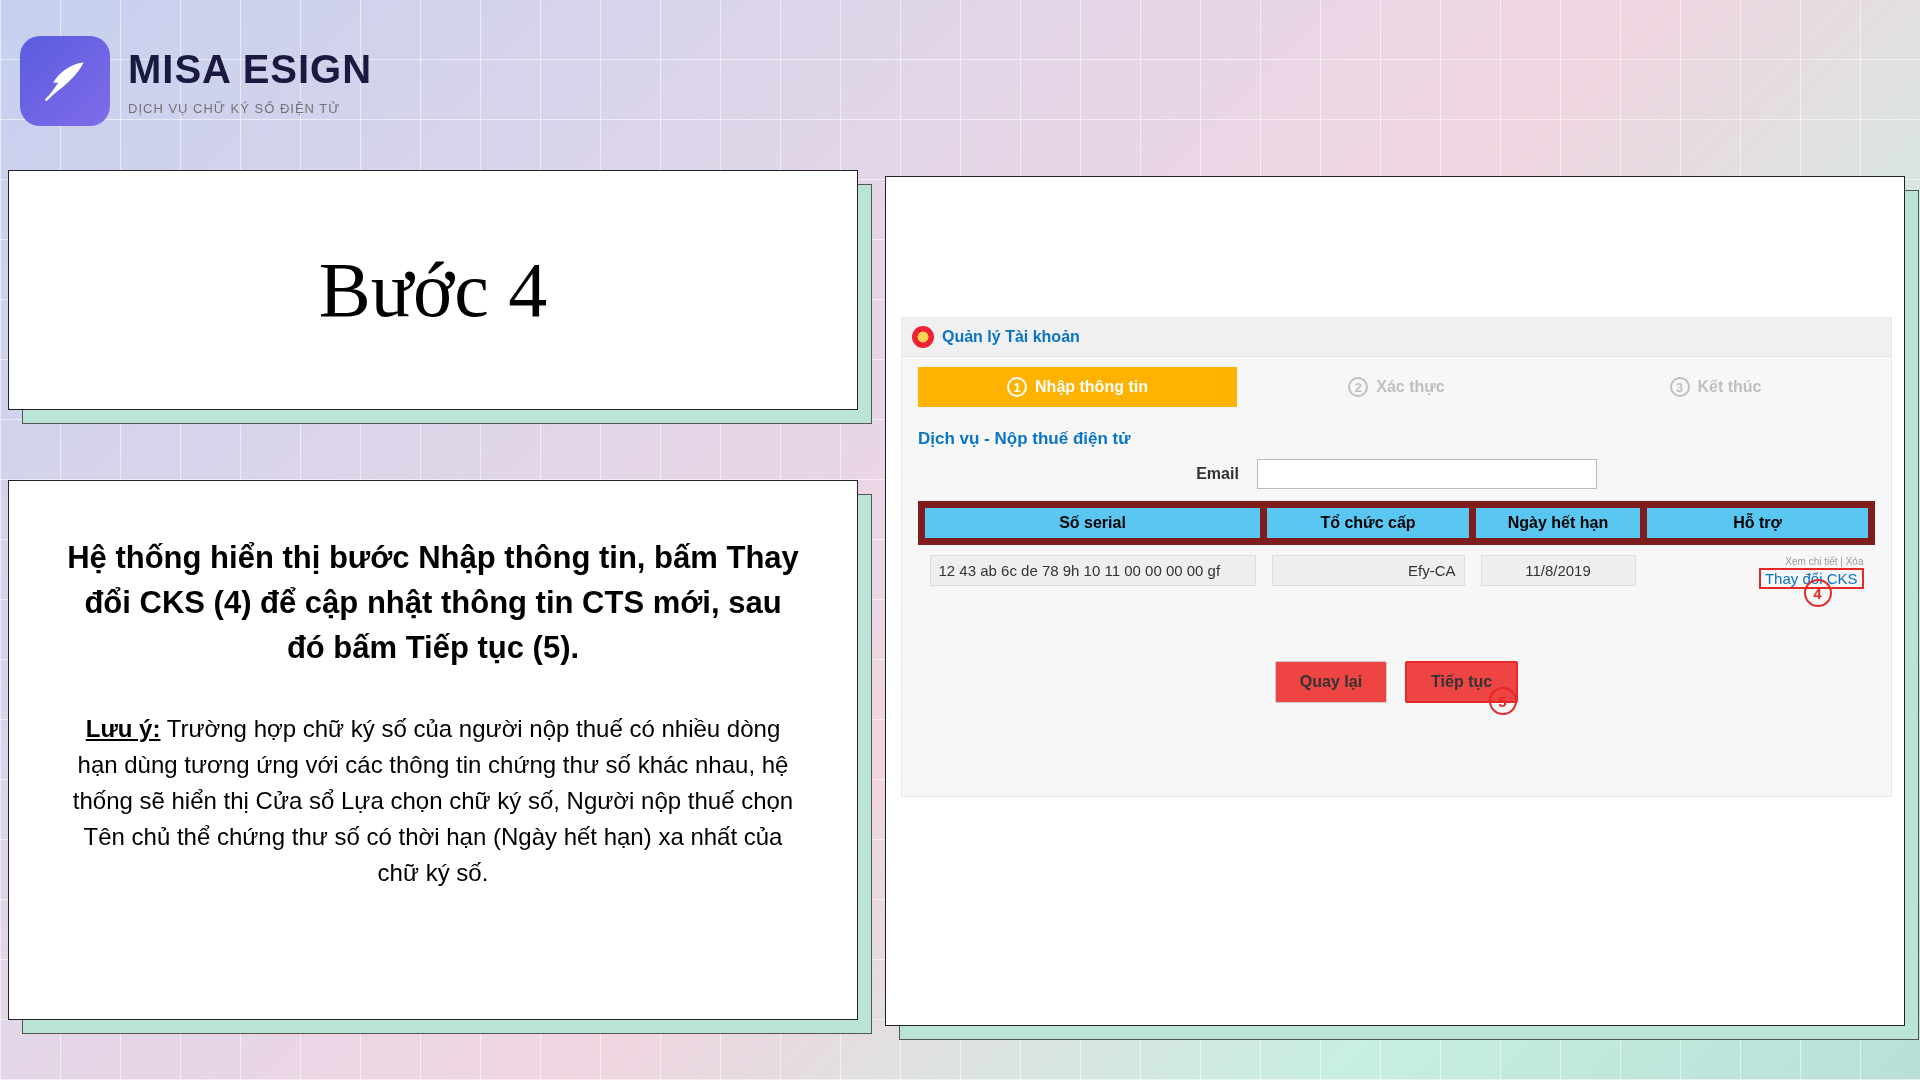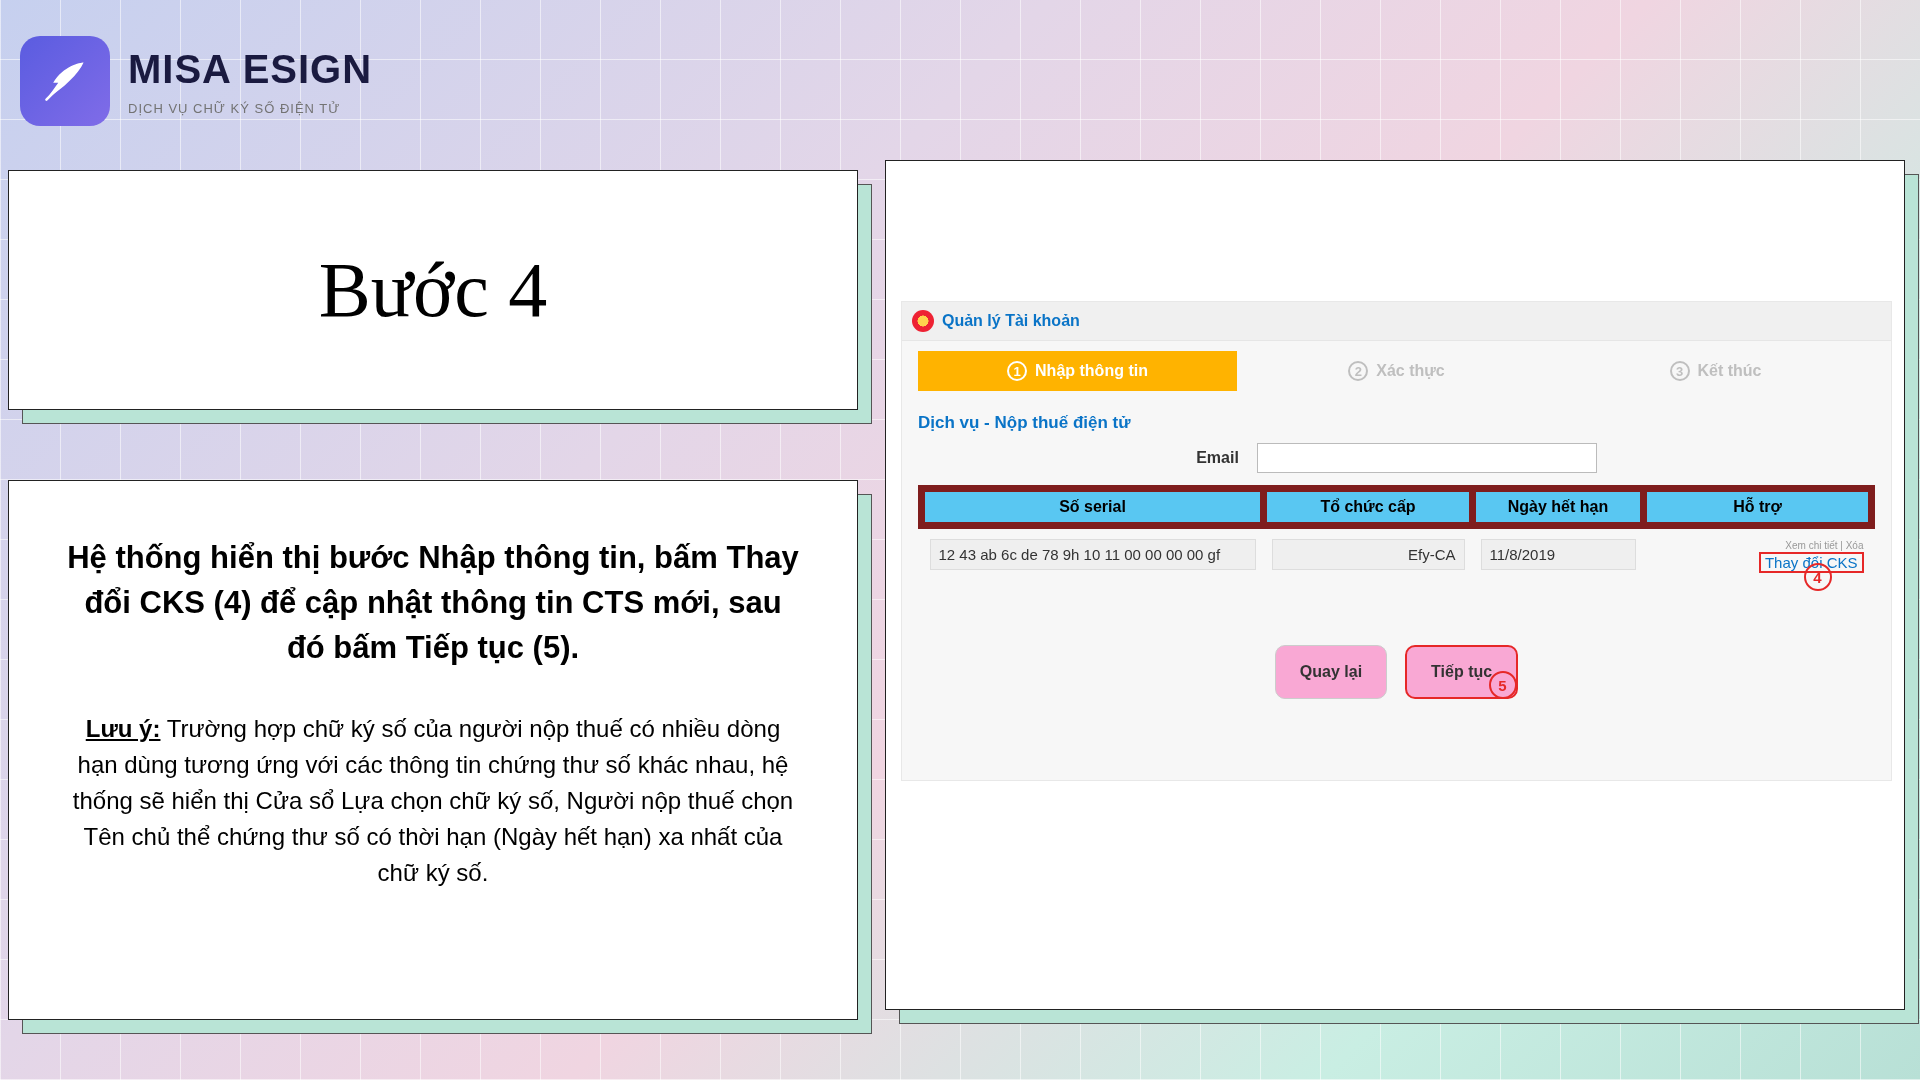--- a/index.html
+++ b/index.html
@@ -29,21 +29,21 @@
   .big-title { font-size: 78px; font-weight: 500; font-family: Georgia, 'Times New Roman', serif; color:#000; }
 
   
   #instr-wrap { top: 480px; left: 8px; width: 850px; height: 540px; }
   #instr-wrap .card { width:100%; height:100%; padding: 55px 55px; display:flex; flex-direction:column; align-items:center; text-align:center; }
   .instr-main { font-size: 31px; font-weight: 700; line-height:1.45; color:#000; }
   .instr-note { font-size: 24px; line-height:1.5; color:#000; margin-top:40px; }
   .instr-note .note-label { text-decoration: underline; font-weight:700; }
 
   
-  #screen-wrap { top: 160px; left: 885px; width: 1020px; height: 850px; }
+  #screen-wrap { top: 176px; left: 885px; width: 1020px; height: 850px; }
   #screen-wrap .card { width:100%; height:100%; padding: 0; }
 
   
   .portal { position:absolute; top:140px; left:15px; right:12px; height: 480px; background:#f7f7f7; border:1px solid #e8e8e8; }
   .portal-header { display:flex; align-items:center; gap:8px; padding:8px 10px; background:#f0f0f0; border-bottom:1px solid #e6e6e6; }
   .emblem { width:22px; height:22px; border-radius:50%; background: radial-gradient(circle,#ffd34d 35%, #e23 36%); }
   .portal-title { color:#0a74c7; font-weight:bold; font-size:16px; }
 
   .steps { display:flex; margin:10px 16px 0; height:40px; }
   .step { flex:1; display:flex; align-items:center; justify-content:center; gap:8px; font-size:16px; color:#bfbfbf; font-weight:bold; position:relative; background:#f7f7f7; }
@@ -66,21 +66,21 @@
   table.cks th { background:#59c7f2; color:#000; font-weight:bold; padding:6px; font-size:16px; border:7px solid #7f1d1d; }
   table.cks td { padding:6px 8px; font-size:15px; }
   .cell-input { display:block; width:100%; background:#efefef; border:1px solid #ddd; padding:6px 8px; color:#333; }
   .support-cell { font-size:15px; color:#777; text-align:right; padding-right:4px; }
   .support-cell .muted { color:#999; font-size:10px; }
   .support-cell a { color:#0a74c7; font-size:15px; border:2px solid #e62828; padding:0 4px; display:inline-block; }
 
   .marker { position:absolute; width:28px; height:28px; border:2px solid #e62828; border-radius:50%; color:#e62828; display:flex; align-items:center; justify-content:center; font-weight:bold; font-size:15px; background:transparent; }
 
   .btnrow { display:flex; gap:18px; justify-content:center; margin-top:66px; }
-  .btn { padding:16px 24px; font-size:16px; background:#f9a8d4; border:1px solid #ccc; border-radius:10px; color:#333; font-weight:bold; }
+  .btn { padding:10px 24px; font-size:16px; background:#ef4444; border:1px solid #ccc; border-radius:2px; color:#333; font-weight:bold; }
   .btn.primary-outline { border:2px solid #e62828; }
 </style>
 </head>
 <body>
 
 <div class="header">
   <div class="logo-box">
     <svg width="54" height="54" viewBox="0 0 64 64">
       <path d="M12 52 C30 40 48 24 54 10 C50 10 30 14 18 34 L24 34 L14 48 Z" fill="#fff"></path>
       <path d="M10 54 L24 40" stroke="#fff" stroke-width="3" stroke-linecap="round" fill="none"></path>
@@ -153,21 +153,21 @@
         </thead>
         <tbody>
           <tr>
             <td>
                 <span class="cell-input">12 43 ab 6c de 78 9h 10 11 00 00 00 00 gf</span>
               </td>
             <td>
                 <span class="cell-input" style="text-align:right">Efy-CA</span>
               </td>
             <td>
-                <span class="cell-input" style="text-align:left">11/8/2019</span>
+                <span class="cell-input" style="text-align:center">11/8/2019</span>
               </td>
             <td class="support-cell" style="position:relative">
               <span class="muted">Xem chi tiết</span><span class="muted"> | </span><span class="muted">Xóa</span><br>
               <a>Thay đổi CKS</a>
               <span class="marker" style="right:40px; top:34px;">4</span>
             </td>
           </tr>
         </tbody>
       </table>
 

